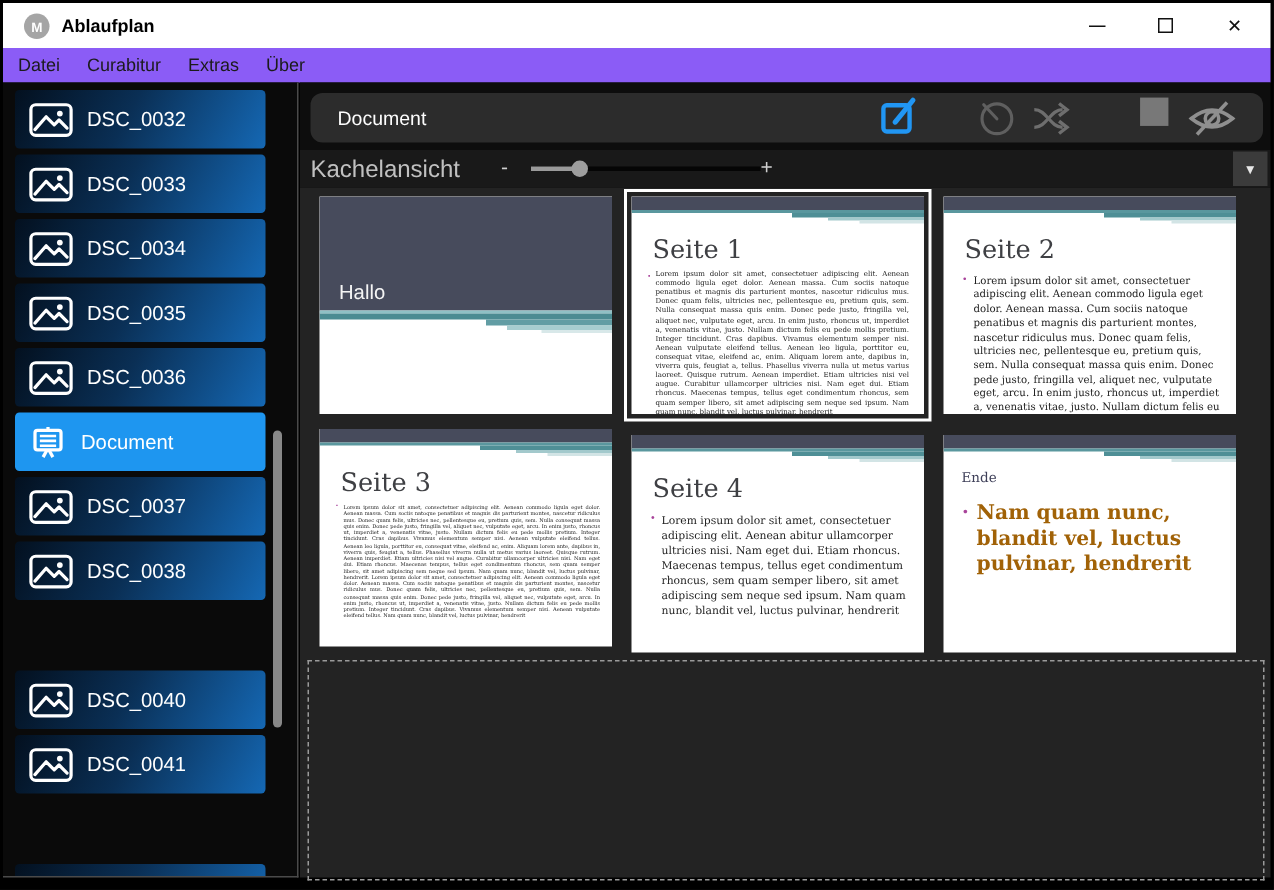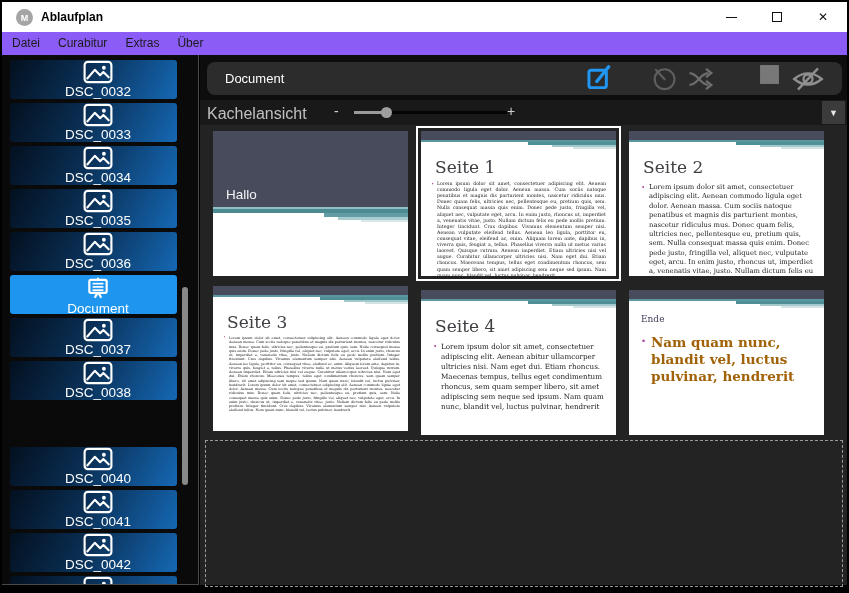--- a/index.html
+++ b/index.html
@@ -30,21 +30,21 @@
 
   
   .menubar { left:2px; top:32px; width:845px; height:23px; background:#8b5cf6; display:flex; align-items:center; padding-left:1px; }
   .menu-item { padding:0 9px; font-size:12px; color:#1b1b1b; line-height:23px; }
 
   
   .sidebar { left:2px; top:55px; width:197px; height:530px; background:#0a0a0a; border-right:1px solid #4a4a4a; border-bottom:1px solid #4a4a4a; overflow:hidden; }
   .sb-item {
     position:absolute; left:8px; width:167px; height:39px; border-radius:3px;
     background:linear-gradient(118deg,#03101f 0%, #0a2f55 45%, #1568b4 100%);
-    display:flex; align-items:center; color:#fff;flex-direction:column;
+    display:flex; align-items:center; color:#fff;
   }
   .sb-item.sel { background:#1e96f0; }
   .sb-item .ic { margin-left:9px; display:flex; }
   .sb-item .lbl { margin-left:9px; font-size:13.5px; color:#fff; }
   .sb-scroll-thumb { left:180px; width:6px; border-radius:3px; background:#888; }
 
   
   .main-bg   { left:200px; top:55px;  width:647px; height:45px;  background:#0d0d0d; }
   .viewbar   { left:200px; top:100px; width:647px; height:25px;  background:#191919; }
   .tilearea  { left:200px; top:125px; width:647px; height:460px; background:#232323; }
@@ -221,30 +221,20 @@
     <div class="sb-item" style="top:435px">
       <span class="ic">
           <svg width="30" height="24" viewBox="0 0 28 22" fill="none" stroke="#fff" stroke-width="2">
             <rect x="1.5" y="1.5" width="25" height="19" rx="3"></rect>
             <circle cx="19.5" cy="7" r="1.8" fill="#fff" stroke="none"></circle>
             <path d="M4 17 L11 9 L16 14 L19 11 L24 16" stroke-linecap="round" stroke-linejoin="round"></path>
           </svg>
         </span>
       <span class="lbl">DSC_0041</span>
     </div>
-    <div class="sb-item" style="top:478px">
-      <span class="ic">
-          <svg width="30" height="24" viewBox="0 0 28 22" fill="none" stroke="#fff" stroke-width="2">
-            <rect x="1.5" y="1.5" width="25" height="19" rx="3"></rect>
-            <circle cx="19.5" cy="7" r="1.8" fill="#fff" stroke="none"></circle>
-            <path d="M4 17 L11 9 L16 14 L19 11 L24 16" stroke-linecap="round" stroke-linejoin="round"></path>
-          </svg>
-        </span>
-      <span class="lbl">DSC_0042</span>
-    </div>
     <div class="sb-item" style="top:521px">
       <span class="ic">
           <svg width="30" height="24" viewBox="0 0 28 22" fill="none" stroke="#fff" stroke-width="2">
             <rect x="1.5" y="1.5" width="25" height="19" rx="3"></rect>
             <circle cx="19.5" cy="7" r="1.8" fill="#fff" stroke="none"></circle>
             <path d="M4 17 L11 9 L16 14 L19 11 L24 16" stroke-linecap="round" stroke-linejoin="round"></path>
           </svg>
         </span>
       <span class="lbl"></span>
     </div>

